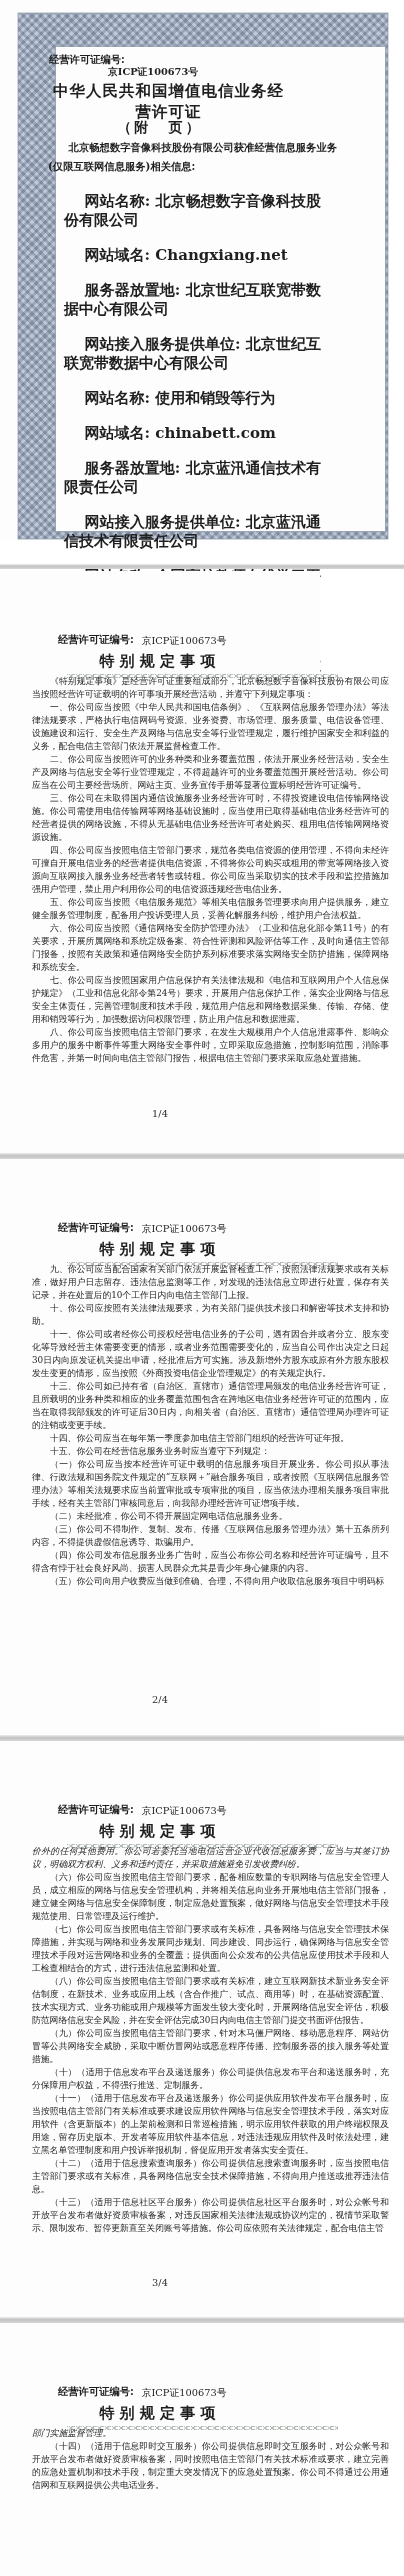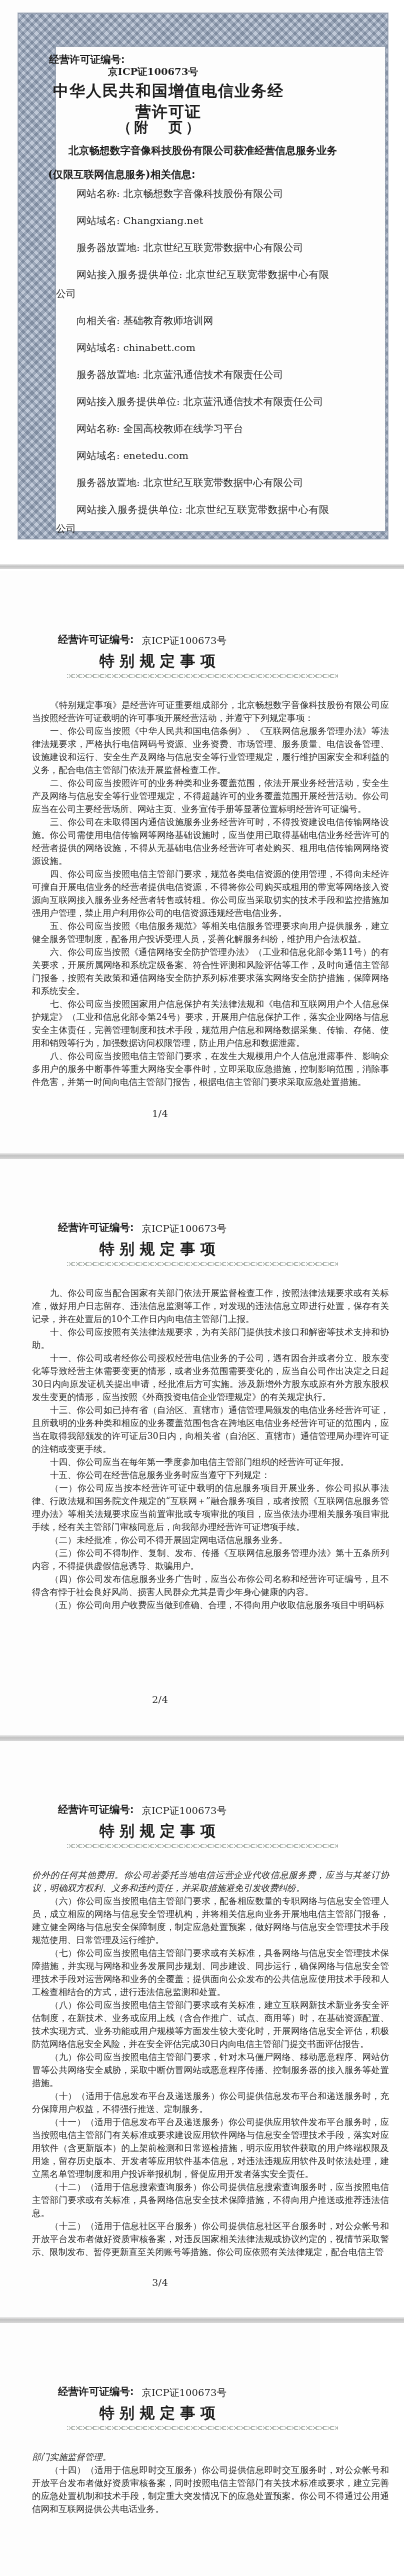--- a/index.html
+++ b/index.html
@@ -26,37 +26,37 @@
     position:absolute;left:38px;top:34px;width:329px;height:484px;background:#fdfdfd;
     box-shadow:0 0 0 0.5px #98a2b2, 0 0 0 2.1px rgba(150,160,176,.35);
   }
   .c-lic-label{position:absolute;left:49px;top:53px;font-size:10.3px;font-weight:700;}
   .c-lic-num{position:absolute;left:108px;top:66px;font-size:9.8px;font-weight:600;}
   .c-title{position:absolute;left:48px;right:31px;top:81px;text-align:center;
     font-size:15.5px;font-weight:700;letter-spacing:1px;font-family:Liberation Serif, serif;}
   .c-sub{position:absolute;left:31px;right:31px;top:104px;text-align:center;
     font-size:14px;font-weight:700;letter-spacing:3.1px;margin-top:15px;}
   .c-intro{position:absolute;left:48px;top:138px;width:289px;font-size:10.3px;font-weight:600;
-    line-height:24px;text-indent:20.6px;text-align:justify;word-break:break-all;}
+    line-height:19px;text-indent:20.6px;text-align:justify;word-break:break-all;}
   .c-entries{position:absolute;left:48px;top:176px;width:289px;}
-  .c-entries p{margin:8px;font-size:10px;font-weight:400;line-height:19px;text-indent:20.6px;
+  .c-entries p{margin:16px;font-size:15px;font-weight:700;line-height:19px;text-indent:20.6px;
     text-align:justify;word-break:break-all;}
 
   
   .sp-header{position:absolute;left:58px;top:62px;white-space:nowrap;}
   .sp-header .lbl{font-size:10.3px;font-weight:700;}
   .sp-header .num{font-size:9.8px;font-weight:400;margin-left:5.2px;position:relative;top:1px;}
   .sp-title{position:absolute;left:0;right:0;top:81px;text-align:center;
     font-size:15px;font-weight:700;letter-spacing:5.2px;}
   .zigzag{position:absolute;left:67px;top:103px;width:271px;height:4.1px;opacity:.8;
     background:
       repeating-linear-gradient(135deg,#9aa39b 0 1px,transparent 1px 3.6px),
       repeating-linear-gradient(45deg,#9aa39b 0 1px,transparent 1px 3.6px);
     background-size:7.2px 4.1px;}
-  .sp-body{position:absolute;left:32px;top:128px;width:357px;}
+  .sp-body{position:absolute;left:32px;top:104px;width:357px;}
   .sp-body p{margin:0;font-size:8.8px;line-height:13px;text-indent:18px;
     text-align:justify;word-break:break-all;color:#242424;}
   .sp-body p.cont{text-indent:0;font-style:italic;}
   .footer-num{position:absolute;left:0;right:0;text-align:center;font-size:9.8px;color:#2a2a2a;}
 </style>
 </head>
 <body>
 
 <div id="canvas">
 
@@ -67,21 +67,21 @@
     <div class="c-lic-label">经营许可证编号:</div>
     <div class="c-lic-num">京ICP证100673号</div>
     <div class="c-title">中华人民共和国增值电信业务经营许可证</div>
     <div class="c-sub">（附　页）</div>
     <div class="c-intro">北京畅想数字音像科技股份有限公司获准经营信息服务业务(仅限互联网信息服务)相关信息:</div>
     <div class="c-entries">
       <p>网站名称: 北京畅想数字音像科技股份有限公司</p>
       <p>网站域名: Changxiang.net</p>
       <p>服务器放置地: 北京世纪互联宽带数据中心有限公司</p>
       <p>网站接入服务提供单位: 北京世纪互联宽带数据中心有限公司</p>
-      <p>向相关省: 基础教育教师培训网</p>
+      <p>网站名称: 使用和销毁等行为</p>
       <p>网站域名: chinabett.com</p>
       <p>服务器放置地: 北京蓝汛通信技术有限责任公司</p>
       <p>网站接入服务提供单位: 北京蓝汛通信技术有限责任公司</p>
       <p>网站名称: 全国高校教师在线学习平台</p>
       <p>网站域名: enetedu.com</p>
       <p>服务器放置地: 北京世纪互联宽带数据中心有限公司</p>
       <p>网站接入服务提供单位: 北京世纪互联宽带数据中心有限公司</p>
     </div>
   </div>
 

